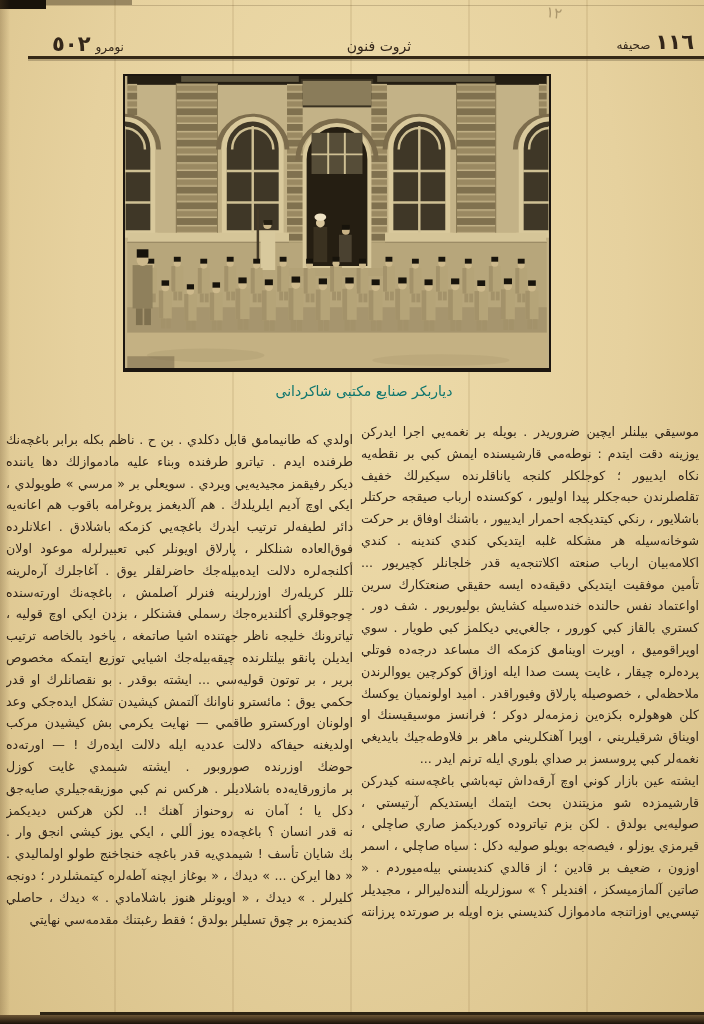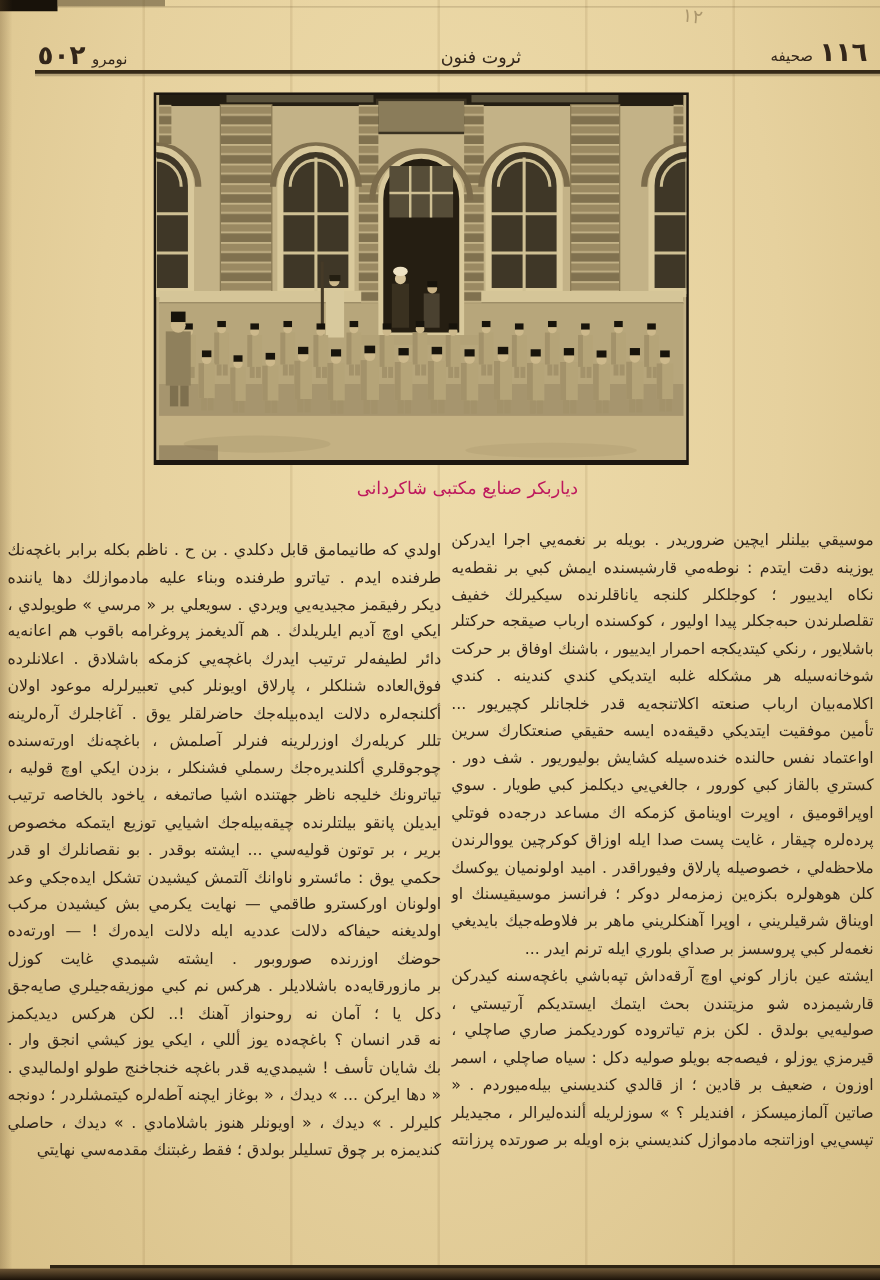--- a/index.html
+++ b/index.html
@@ -10,35 +10,35 @@
   }
   .fold{position:absolute;top:0;bottom:0;width:2px;background:rgba(130,100,55,.13);}
   .scanline-top{position:absolute;left:0;top:5px;width:704px;height:1px;background:rgba(90,70,40,.25);}
   .corner-mark{position:absolute;left:0;top:0;width:46px;height:9px;background:#18120a;}
   .corner-mark2{position:absolute;left:46px;top:0;width:86px;height:5px;background:rgba(90,74,48,.55);}
   .edge-left{position:absolute;left:0;top:0;bottom:0;width:10px;
     background:linear-gradient(90deg, rgba(100,75,40,.30), rgba(100,75,40,0));}
   .pencil{position:absolute;left:546px;top:4px;font-size:15px;color:rgba(100,80,48,.45);transform:rotate(8deg);}
 
   
-  .hdr{position:absolute;top:28px;color:#33261a;}
+  .hdr{position:absolute;top:28px;color:#33261a;margin-left:22px;}
   .hdr .big{font-size:21px;font-weight:bold;letter-spacing:1px;}
   .hdr .small{font-size:12px;}
   .hdr-right{right:10px;top:30px;direction:rtl;}
   .hdr-left{left:30px;top:32px;direction:rtl;}
-  .hdr-center{left:297px;top:38px;width:120px;font-size:14px;direction:rtl;}
+  .hdr-center{left:297px;top:38px;width:120px;text-align:center;font-size:14px;direction:rtl;}
   .hdr-rule{position:absolute;left:28px;right:0;top:56px;height:3px;background:#352917;box-shadow:0 2px 0 rgba(53,41,23,.25);}
 
   
   .photo{position:absolute;left:123px;top:74px;width:428px;height:298px;
     border:2px solid #1c1610;border-bottom-width:4px;box-sizing:border-box;background:#c3b287;}
   .photo svg{display:block;width:100%;height:100%;}
 
-  .caption{position:absolute;left:164px;top:383px;width:420px;text-align:center;
-    font-size:14px;color:#be185d;direction:rtl;}
+  .caption{position:absolute;left:154px;top:383px;width:420px;text-align:center;
+    font-size:14px;color:#0f766e;direction:rtl;}
 
   
   .col{position:absolute;direction:rtl;color:#33261a;font-size:12.6px;}
   .col-right{left:361px;top:421px;width:338px;}
   .col-left{left:6px;top:429px;width:347px;}
   .tline{height:21.8px;line-height:21.8px;overflow:hidden;
     text-align:justify;text-align-last:justify;}
   .tline.endline{text-align-last:right;}
 
   

